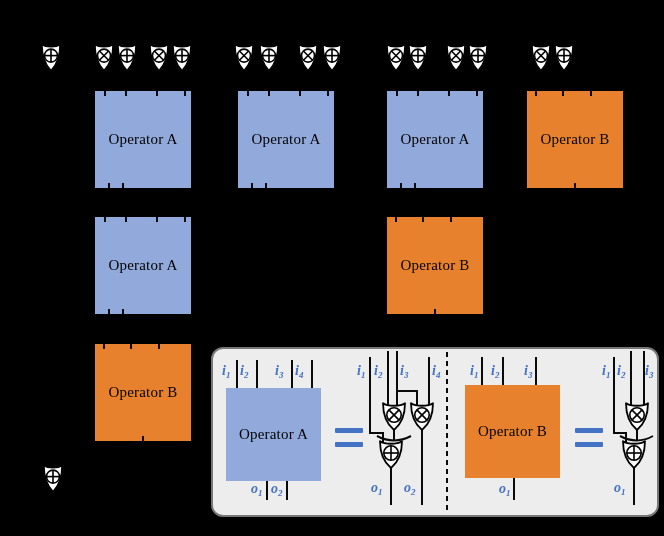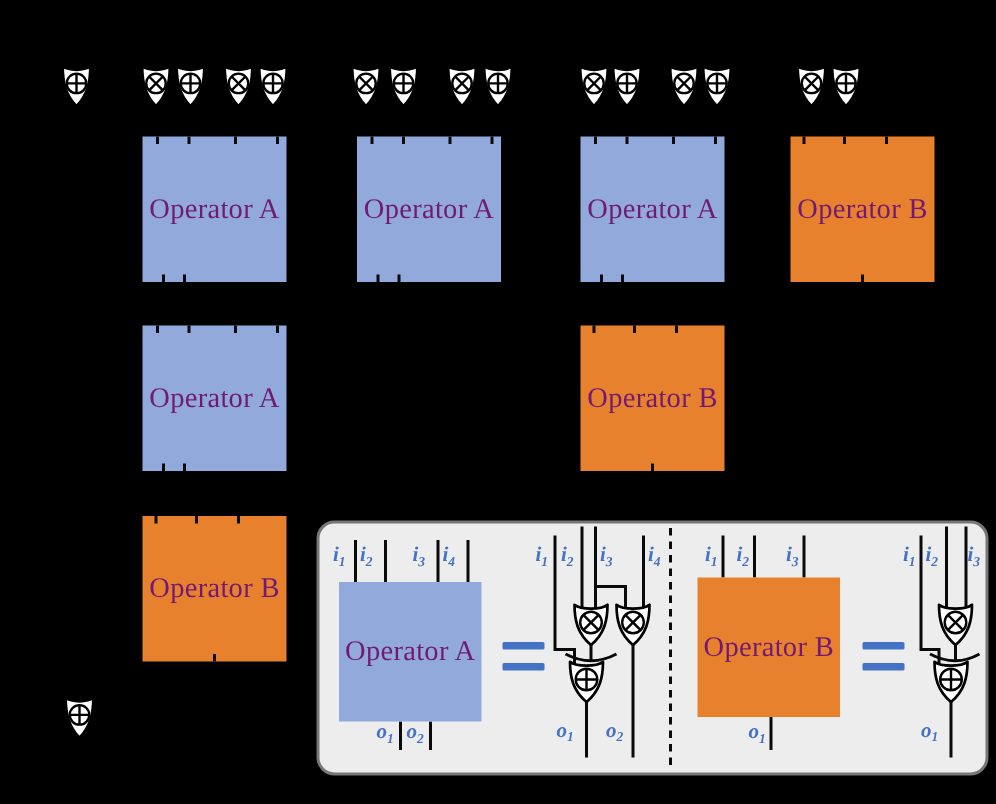--- a/index.html
+++ b/index.html
@@ -10,21 +10,21 @@
   #canvas{
     position:relative;width:664px;height:536px;background:var(--bg);
     font-family:"Liberation Serif", serif;overflow:hidden;
   }
   .shield{position:absolute;width:22px;height:31px;display:block;}
   .shield.gate{width:26px;height:31px;}
   .shield svg{display:block;width:100%;height:100%;}
   .op-box{position:absolute;width:96px;height:97px;display:flex;align-items:center;justify-content:center;}
   .op-a{background:var(--op-a);}
   .op-b{background:var(--op-b);}
-  .op-label{font-size:19px;color:#701a75;white-space:nowrap;letter-spacing:.2px;}
+  .op-label{font-size:15px;color:#000000;white-space:nowrap;letter-spacing:.2px;}
   .tk{position:absolute;width:2px;height:5px;background:#0a0a0a;}
   .legend{
     position:absolute;left:211px;top:347px;width:448px;height:170px;
     background:var(--legend-bg);border:2px solid var(--legend-border);
     border-radius:12px;box-sizing:border-box;
   }
   .legend .inner{position:absolute;left:-2px;top:-2px;width:448px;height:170px;}
   .legend svg.wires{position:absolute;left:0;top:0;}
   .legend .op-box{width:95px;height:93px;}
   .sig{

